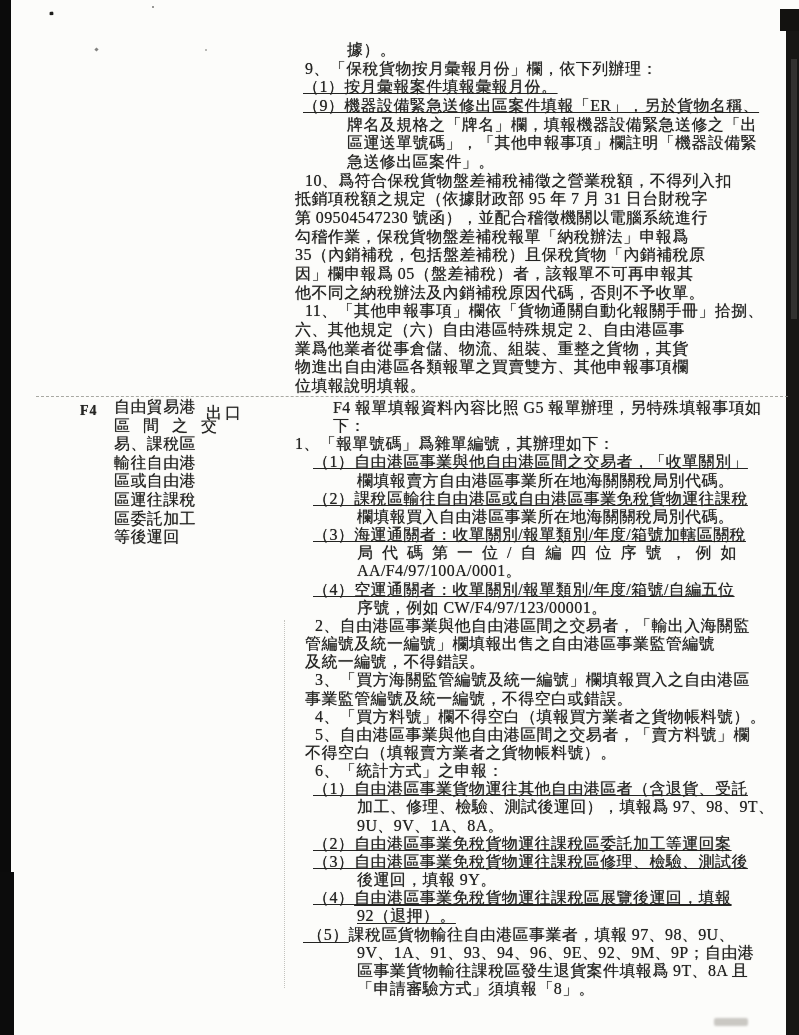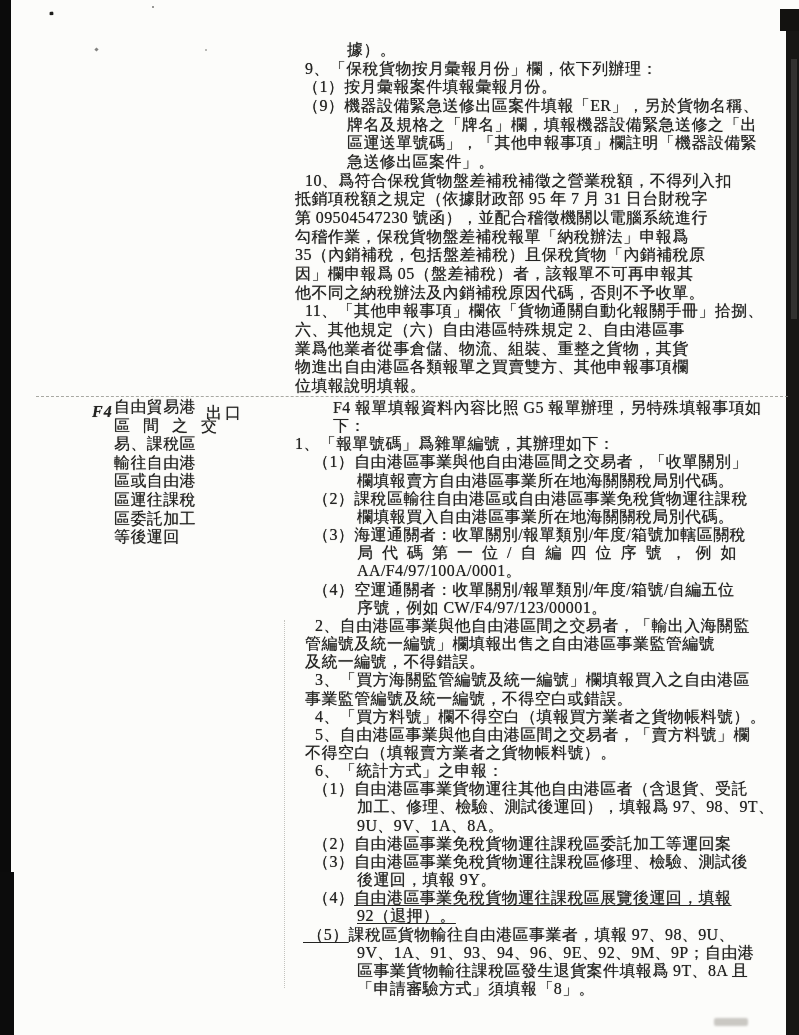--- a/index.html
+++ b/index.html
@@ -25,29 +25,29 @@
   .smudge{position:absolute;left:714px;top:1018px;width:34px;height:8px;background:rgba(95,90,80,.32);filter:blur(1.2px);border-radius:2px;}
   
   .divider{position:absolute;left:36px;top:396px;width:752px;border-top:1px dashed #8d8d85;opacity:.75;}
   .col-guide{position:absolute;left:284px;top:620px;height:368px;border-left:1px dotted rgba(110,110,100,.4);}
   
   .line{white-space:nowrap;letter-spacing:.4px;}
   .top-sec{position:absolute;left:285px;top:41px;width:506px;font-size:16px;}
   .top-sec .line{line-height:18.66px;}
   .f4-sec{position:absolute;left:295px;top:399px;width:506px;font-size:16px;}
   .f4-sec .line{line-height:18.15px;}
-  .code-cell{position:absolute;left:92px;top:403px;font-size:16px;font-weight:bold;letter-spacing:1px;font-style:italic;}
+  .code-cell{position:absolute;left:80px;top:403px;font-size:14px;font-weight:bold;letter-spacing:1px;}
   .desc-cell{position:absolute;left:114px;top:398px;width:104px;font-size:16px;}
   .desc-cell .line{line-height:18.6px;}
   .dir-cell{position:absolute;left:206px;top:403px;font-size:16px;letter-spacing:3px;text-align:right;}
   
   .h0{margin-left:20px;}   
   .h0i{}  
   .h1{margin-left:10px;}   
-  .p0{margin-left:18px;}   
+  .p0{margin-left:18px;text-decoration:underline;}   
   .p0n{margin-left:8px;}   
   .p1{margin-left:62px;}   
   .t0{margin-left:38px;}   
   .spread{letter-spacing:9px;}     
   .spread-sm{letter-spacing:13px;} 
   .u{text-decoration:underline;text-underline-offset:2px;text-decoration-thickness:1px;}
 </style>
 </head>
 <body>
 

